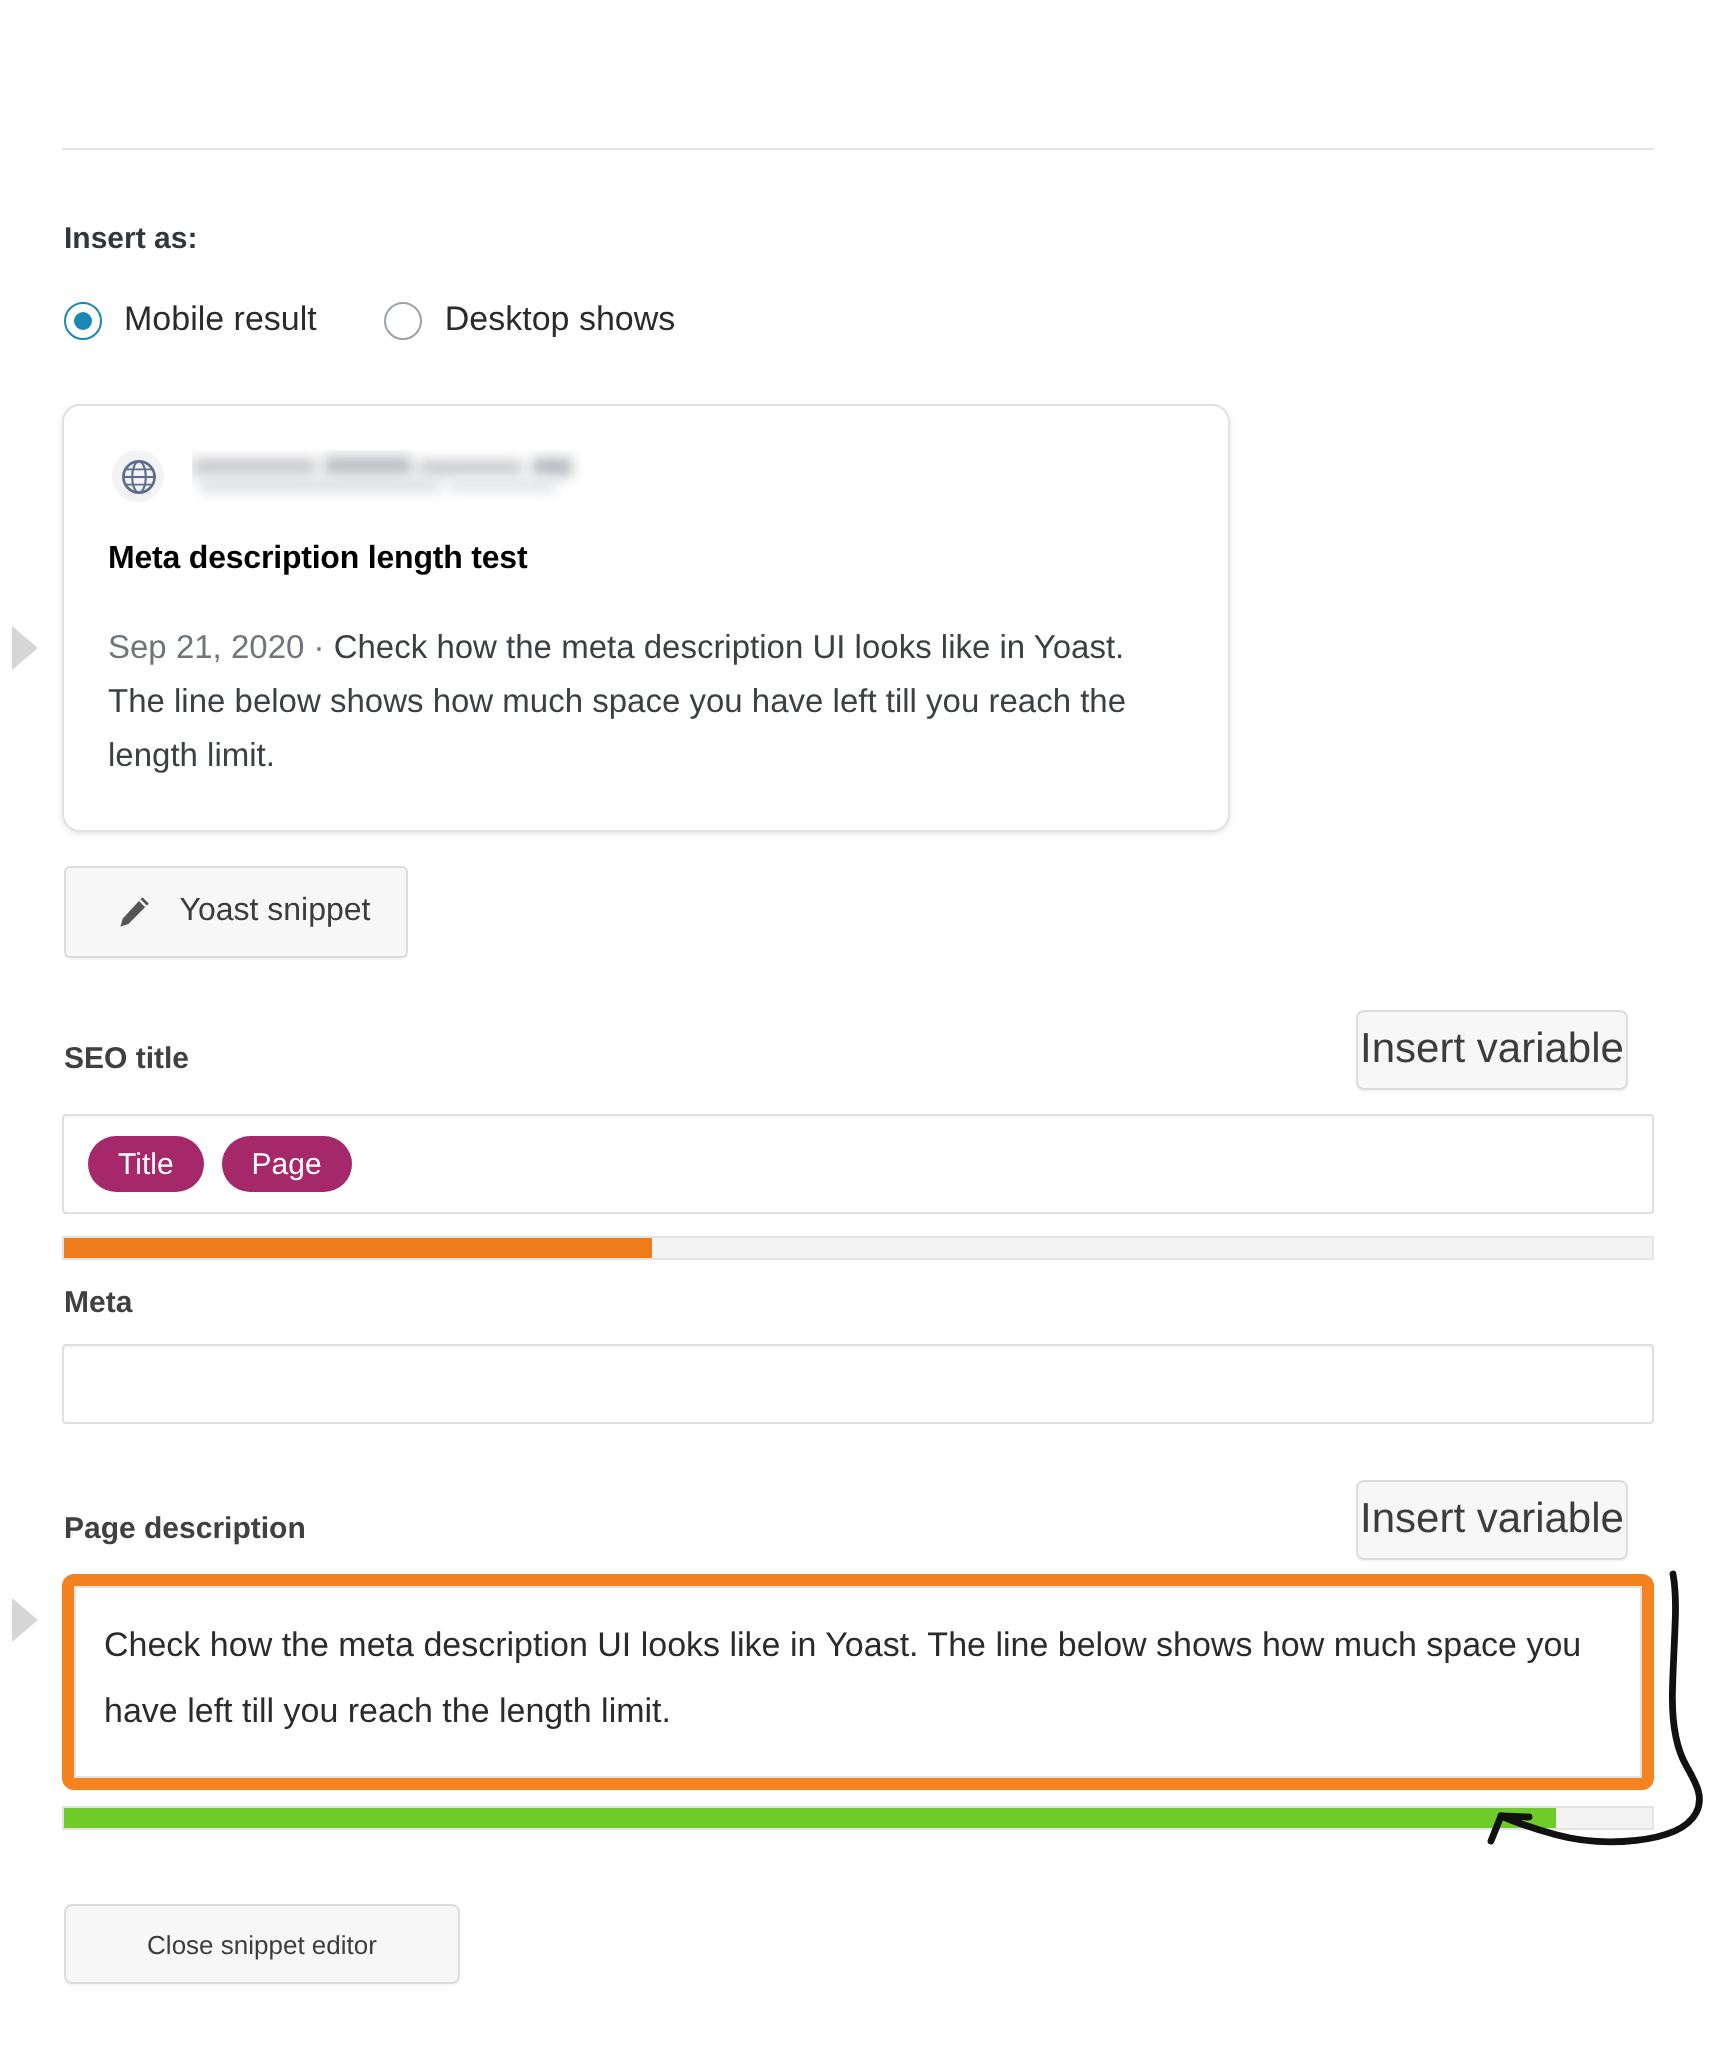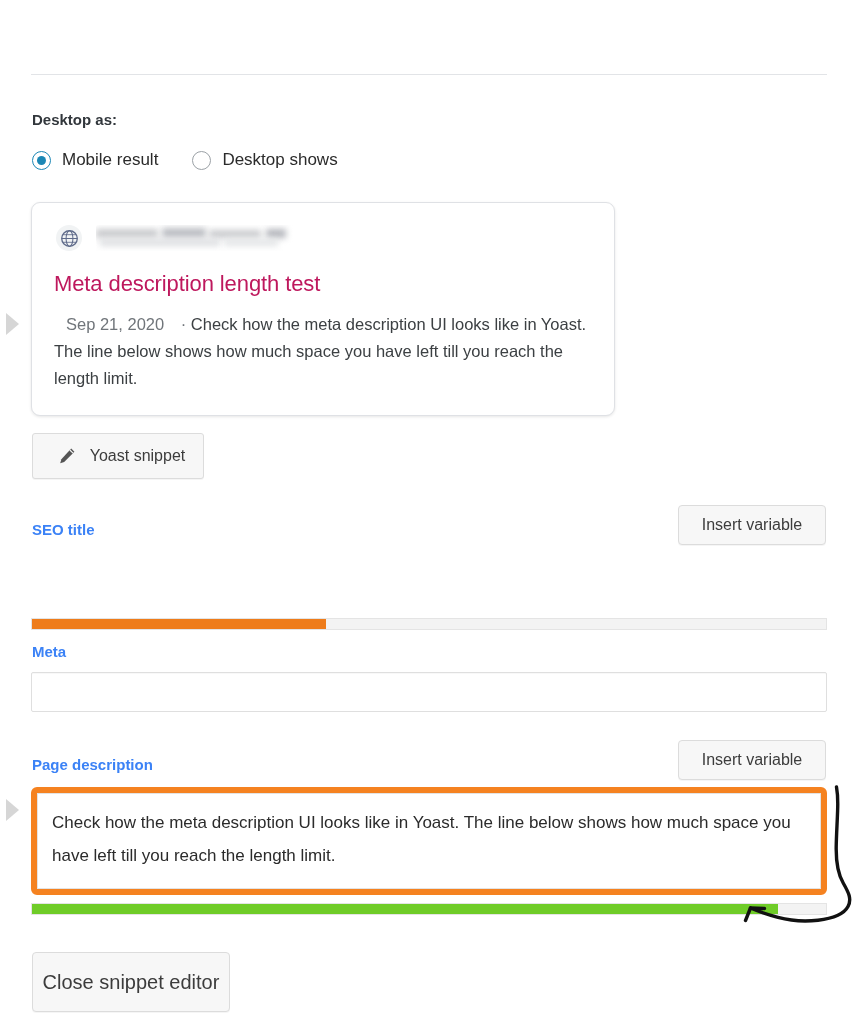--- a/index.html
+++ b/index.html
@@ -101,31 +101,31 @@
     border-radius: 2px;
   }
   .url-blur i {
     position: absolute;
     display: block;
     background: #c9cacd;
     filter: blur(3.2px);
   }
   .snippet-title {
     position: absolute; left: 22px; top: 68px;
-    font-size: 22px; color: #be185d;
+    font-size: 16px; color: #000000;
     letter-spacing: -0.1px;
-    font-weight: 400;
+    font-weight: 700;
   }
   .snippet-desc {
     position: absolute; left: 22px; top: 108px;
     width: 535px;
     font-size: 16.5px; line-height: 27px;
     color: #3c4043;
   }
-  .snippet-date { color: #70757a; margin-left: 12px; }
+  .snippet-date { color: #70757a; }
 
   
   .btn {
     background: #f7f7f7;
     border: 1px solid #dcdcdc;
     border-radius: 3px;
     color: #3c3c3c;
     font-family: "Liberation Sans", sans-serif;
     font-size: 16px;
     display: inline-flex;
@@ -139,30 +139,30 @@
     left: 32px; top: 433px;
     width: 172px; height: 46px;
     padding-left: 6px;
   }
   .pencil-icon { width: 20px; height: 20px; margin-right: 13px; color: #555; flex: none;}
   .pencil-icon svg { display:block; }
 
   
   .field-label {
     position: absolute;
-    font-size: 15px; font-weight: 700; color: #3b82f6;
+    font-size: 15px; font-weight: 700; color: #404040;
   }
   .seo-title-label { left: 32px; top: 521px; }
   .slug-label      { left: 32px; top: 643px; }
   .meta-desc-label { left: 32px; top: 756px; }
 
   .insert-var-btn {
     position: absolute;
-    width: 148px; height: 40px;
-    font-size: 16px;
+    width: 136px; height: 40px;
+    font-size: 21px;
     border-radius: 4px;
   }
   .insert-var-title { left: 678px; top: 505px; }
   .insert-var-meta  { left: 678px; top: 740px; }
 
   .text-input {
     position: absolute;
     background: #fff;
     border: 1px solid #dfdfdf;
     border-radius: 2px;
@@ -225,22 +225,22 @@
     font-size: 17px;
     line-height: 33px;
     color: #2b2b2b;
     overflow: hidden;
   }
 
   
   .close-btn {
     position: absolute;
     left: 32px; top: 952px;
-    width: 198px; height: 60px;
-    font-size: 20px;
+    width: 198px; height: 40px;
+    font-size: 13px;
     border-radius: 4px;
   }
 
   
   .left-caret {
     position: absolute;
     left: 6px;
     width: 0; height: 0;
     border-top: 11px solid transparent;
     border-bottom: 11px solid transparent;
@@ -257,21 +257,21 @@
     pointer-events: none;
   }
 </style>
 </head>
 <body>
 
 <div class="page">
 
   <div class="header-rule"></div>
 
-  <div class="preview-as-label">Desktop as:</div>
+  <div class="preview-as-label">Insert as:</div>
   <div class="radio-row">
     <div class="radio-opt">
       <div class="radio-circle checked">
         <div class="radio-dot"></div>
       </div>
       <div class="radio-label">Mobile result</div>
     </div>
     <div class="radio-opt">
       <div class="radio-circle"></div>
       <div class="radio-label">Desktop shows</div>
@@ -310,20 +310,24 @@
         <path d="M12.8 4.0 L16.0 7.2" stroke="#f7f7f7" stroke-width="1.1"></path>
       </svg>
     </span>
     <span>Yoast snippet</span>
   </div>
 
   <div class="field-label seo-title-label">SEO title</div>
   <div class="btn insert-var-btn insert-var-title">
     <span>Insert variable</span>
   </div>
+  <div class="text-input seo-title-input">
+    <span class="tag-pill">Title</span>
+    <span class="tag-pill">Page</span>
+  </div>
   <div class="progress-track title-progress">
     <div class="progress-fill fill-orange" id="title-fill" style="width: 37%; background: rgb(238, 124, 27);"></div>
   </div>
 
   <div class="field-label slug-label">Meta</div>
   <div class="text-input slug-input"></div>
 
   <div class="field-label meta-desc-label">Page description</div>
   <div class="btn insert-var-btn insert-var-meta">
     <span>Insert variable</span>

